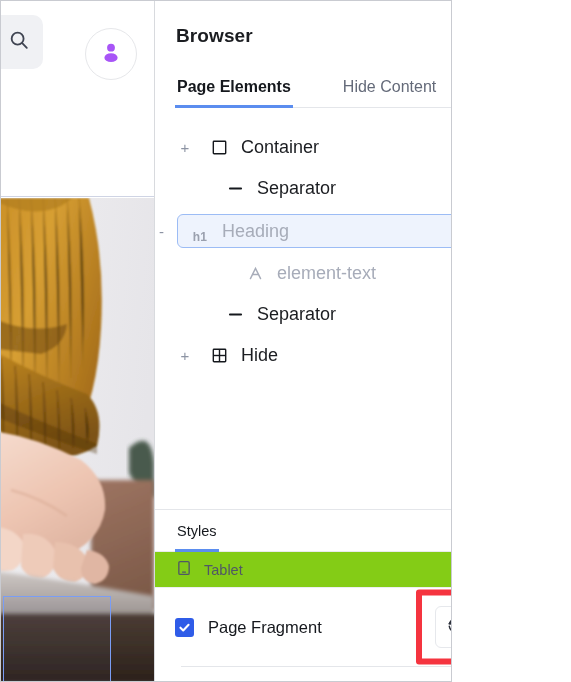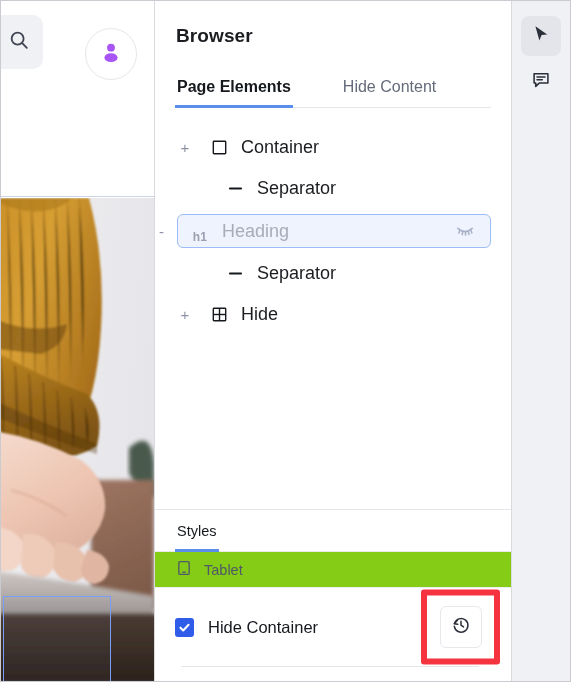--- a/index.html
+++ b/index.html
@@ -4,21 +4,21 @@
 <style>
   * { box-sizing: border-box; margin: 0; padding: 0; }
   html, body {
     width: 571px; height: 682px;
     font-family: "Liberation Sans", sans-serif;
     background: #ffffff;
     overflow: hidden;
   }
   .app {
     position: relative;
-    width: 571px; height: 682px;
+    width: 452px; height: 682px;
     background: #ffffff;
     border: 1px solid #c9cbd1;
     display: flex;
     overflow: hidden;
   }
 
   
   .canvas-panel {
     width: 154px;
     height: 100%;
@@ -454,20 +454,30 @@
             <path d="M2 3 Q10 10 18 3"></path>
             <line x1="4.2" y1="5.3" x2="3.2" y2="8.3"></line>
             <line x1="7.4" y1="6.9" x2="7" y2="10"></line>
             <line x1="10.6" y1="7.3" x2="10.6" y2="10.4"></line>
             <line x1="13.8" y1="6.7" x2="14.4" y2="9.8"></line>
             <line x1="16.6" y1="5.2" x2="17.6" y2="8.1"></line>
           </svg>
         </span>
       </div>
 
+      <div class="tree-row indent-2 dim">
+        <span class="toggle"></span>
+        <span class="row-icon">
+          <svg width="15" height="15" viewBox="0 0 16 16" fill="none" stroke="#a7acb9" stroke-width="1.5" stroke-linecap="round">
+            <path d="M2.6 13.4 L8 2.6 L13.4 13.4"></path>
+            <line x1="4.9" y1="9.1" x2="11.1" y2="9.1"></line>
+          </svg>
+        </span>
+        <span class="row-label">element-text</span>
+      </div>
 
       <div class="tree-row indent-1">
         <span class="toggle"></span>
         <span class="row-icon">
           <svg width="15" height="15" viewBox="0 0 16 16" stroke="#15181d" stroke-width="2">
             <line x1="2" y1="8" x2="14" y2="8" stroke-linecap="round"></line>
           </svg>
         </span>
         <span class="row-label">Separator</span>
       </div>
@@ -499,21 +509,21 @@
         </span>
         <span class="dev-label">Tablet</span>
       </div>
 
       <div class="prop-row">
         <span class="chk">
           <svg width="13" height="13" viewBox="0 0 14 14" fill="none" stroke="#ffffff" stroke-width="2.2" stroke-linecap="round" stroke-linejoin="round">
             <path d="M2.6 7.2 L5.6 10.2 L11.4 4"></path>
           </svg>
         </span>
-        <span class="prop-label">Hide Container</span>
+        <span class="prop-label">Page Fragment</span>
 
         <div class="redbox"></div>
         <div class="history-btn">
           <span>
             <svg width="20" height="20" viewBox="0 0 24 24" fill="none" stroke="#2b2f3a" stroke-width="1.8" stroke-linecap="round" stroke-linejoin="round">
               <path d="M4.2 10.3 A8.2 8.2 0 1 1 4 13.6"></path>
               <polyline points="7.8,6.4 3.9,10.5 8.1,11.2"></polyline>
               <polyline points="12,7.6 12,12.2 15,14.3"></polyline>
             </svg>
           </span>

